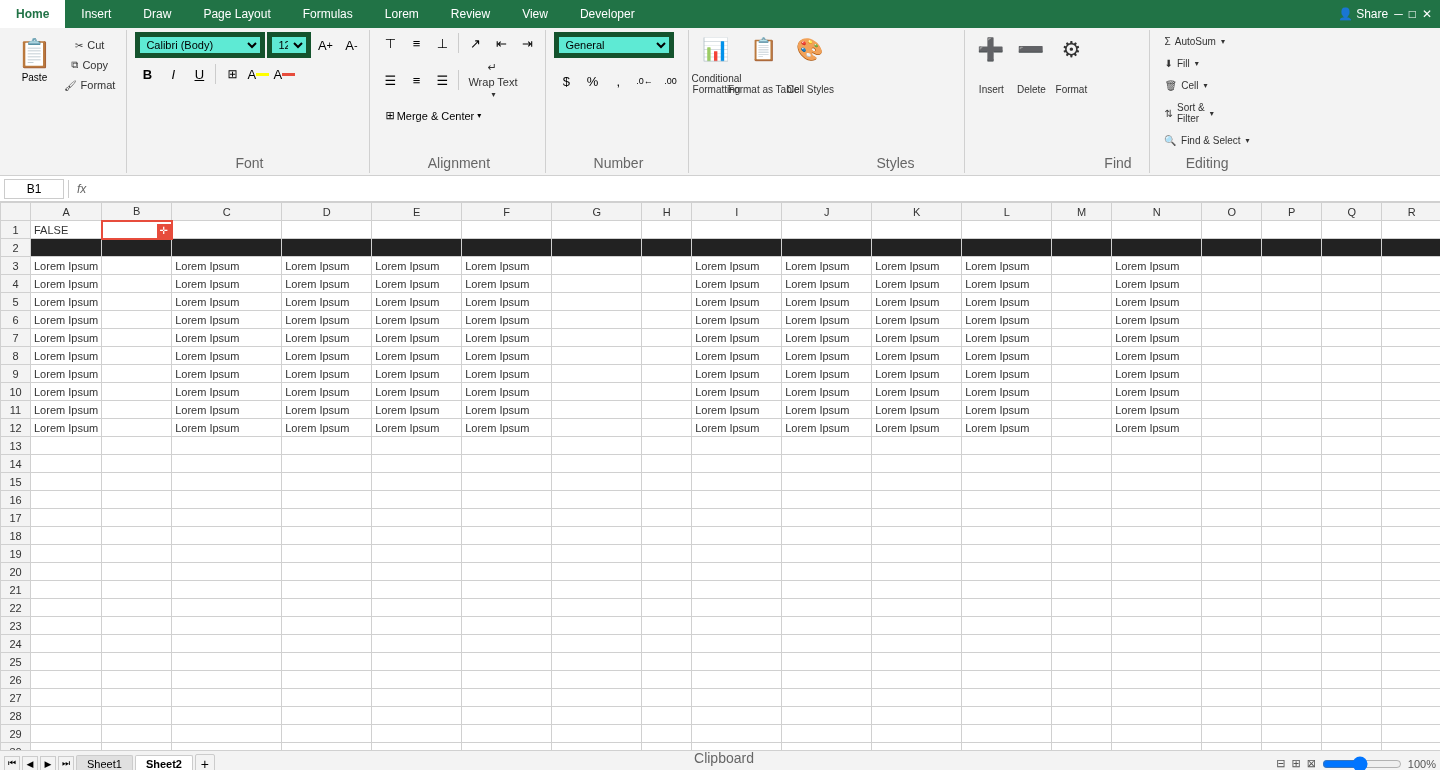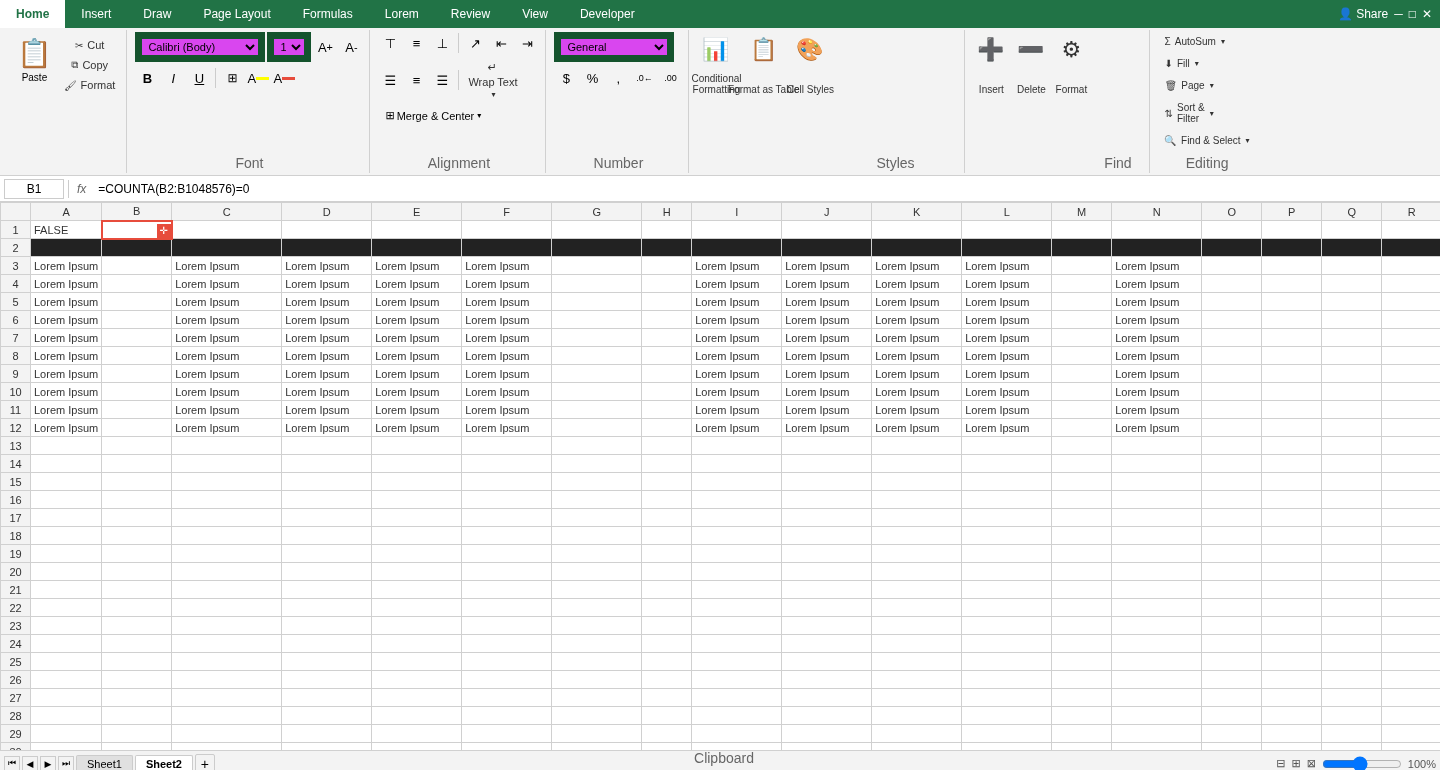--- a/index.html
+++ b/index.html
@@ -96,23 +96,23 @@
       padding: 4px 6px;
       cursor: pointer;
       border: 1px solid transparent;
       border-radius: 2px;
     }
 
     
     .font-group-row { display: flex; align-items: center; gap: 2px; }
     select.ribbon-select {
       font-size: 11px;
-      border: 7px solid #14532d;
+      border: 5px solid #14532d;
       padding: 1px 2px;
-      background: #d946ef;
+      background: #5eead4;
       cursor: pointer;
     }
     .font-size-select { width: 44px; }
     .font-name-select { width: 130px; }
 
     .format-btn {
       width: 24px; height: 22px;
       border: 1px solid transparent;
       background: transparent;
       cursor: pointer;
@@ -394,21 +394,21 @@
     <div class="ribbon-row" style="margin-top:2px;">
       <div class="merge-center-btn">
         <span>⊞</span>
         <span>Merge &amp; Center</span>
         <span class="drop-arrow">▾</span>
       </div>
     </div>
     <div class="ribbon-group-label">Alignment</div>
   </div>
 
-  <div class="ribbon-group" style="gap:3px;">
+  <div class="ribbon-group" style="gap:10px;">
     <select class="ribbon-select number-format-select">
       <option>General</option>
     </select>
     <div class="ribbon-row" style="gap:2px; margin-top:2px;">
       <button class="format-btn">$</button>
       <button class="format-btn">%</button>
       <button class="format-btn">,</button>
       <button class="format-btn" style="font-size:9px;">.0←</button>
       <button class="format-btn" style="font-size:9px;">.00</button>
     </div>
@@ -455,21 +455,21 @@
       <span>AutoSum</span>
       <span class="drop-arrow">▾</span>
     </div>
     <div class="ribbon-btn" style="flex-direction:row; gap:4px;">
       <span>⬇</span>
       <span>Fill</span>
       <span class="drop-arrow">▾</span>
     </div>
     <div class="ribbon-btn" style="flex-direction:row; gap:4px;">
       <span>🗑</span>
-      <span>Page</span>
+      <span>Cell</span>
       <span class="drop-arrow">▾</span>
     </div>
     <div class="ribbon-btn" style="flex-direction:row; gap:4px;">
       <span>⇅</span>
       <span>Sort &amp;<br>Filter</span>
       <span class="drop-arrow">▾</span>
     </div>
     <div class="ribbon-btn" style="flex-direction:row; gap:4px;">
       <span>🔍</span>
       <span>Find &amp;
@@ -478,21 +478,20 @@
     </div>
     <div class="ribbon-group-label">Editing</div>
   </div>
 
 </div>
 
 <div class="formula-bar">
   <input type="text" class="cell-ref-box" value="B1" style="">
   <div class="formula-divider"></div>
   <span class="fx-label"><i>fx</i></span>
-  <input type="text" class="formula-input" value="=COUNTA(B2:B1048576)=0" style="">
 </div>
 
 <div class="spreadsheet-container" style="height: calc(770px - 22px - 28px - 98px - 26px - 26px - 22px);">
   <div class="sheet-table-wrapper">
     <table class="sheet-table" id="main-table">
 
     <thead>
           <tr>
             <th class="row-header" style="width: 30px;"></th>
             <th class="col-header" style="width: 30px; min-width: 30px;">A</th>

